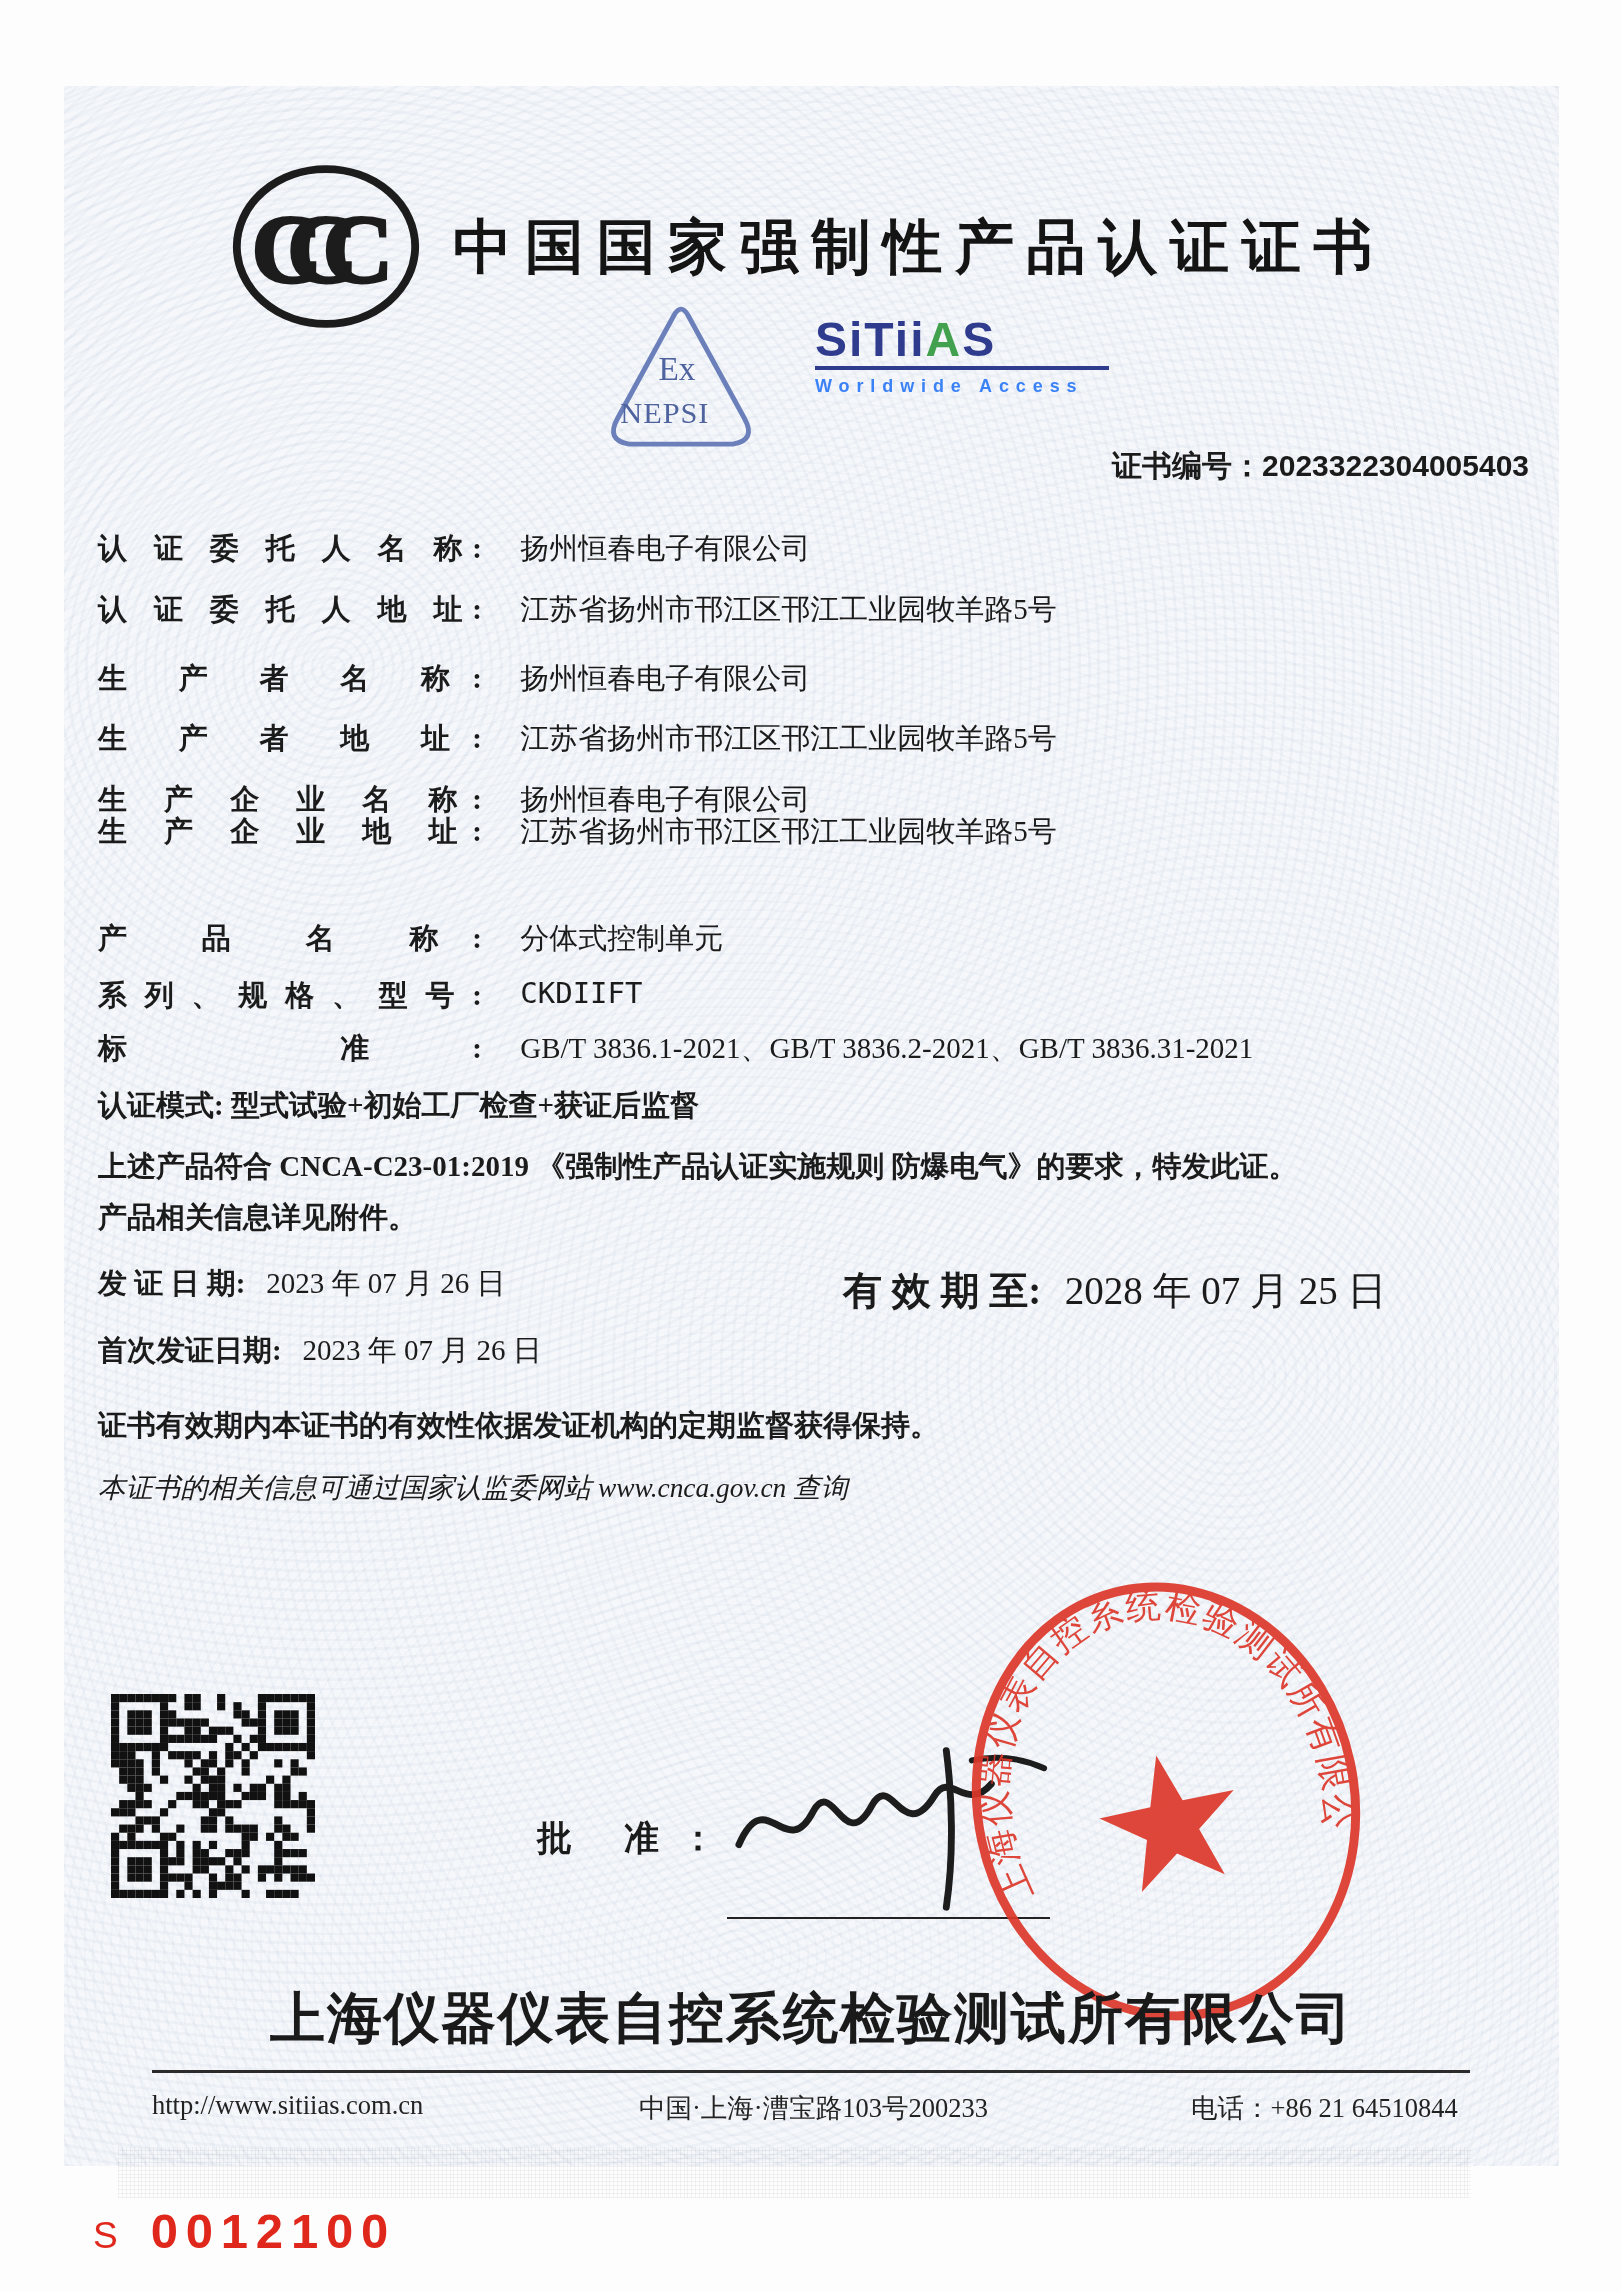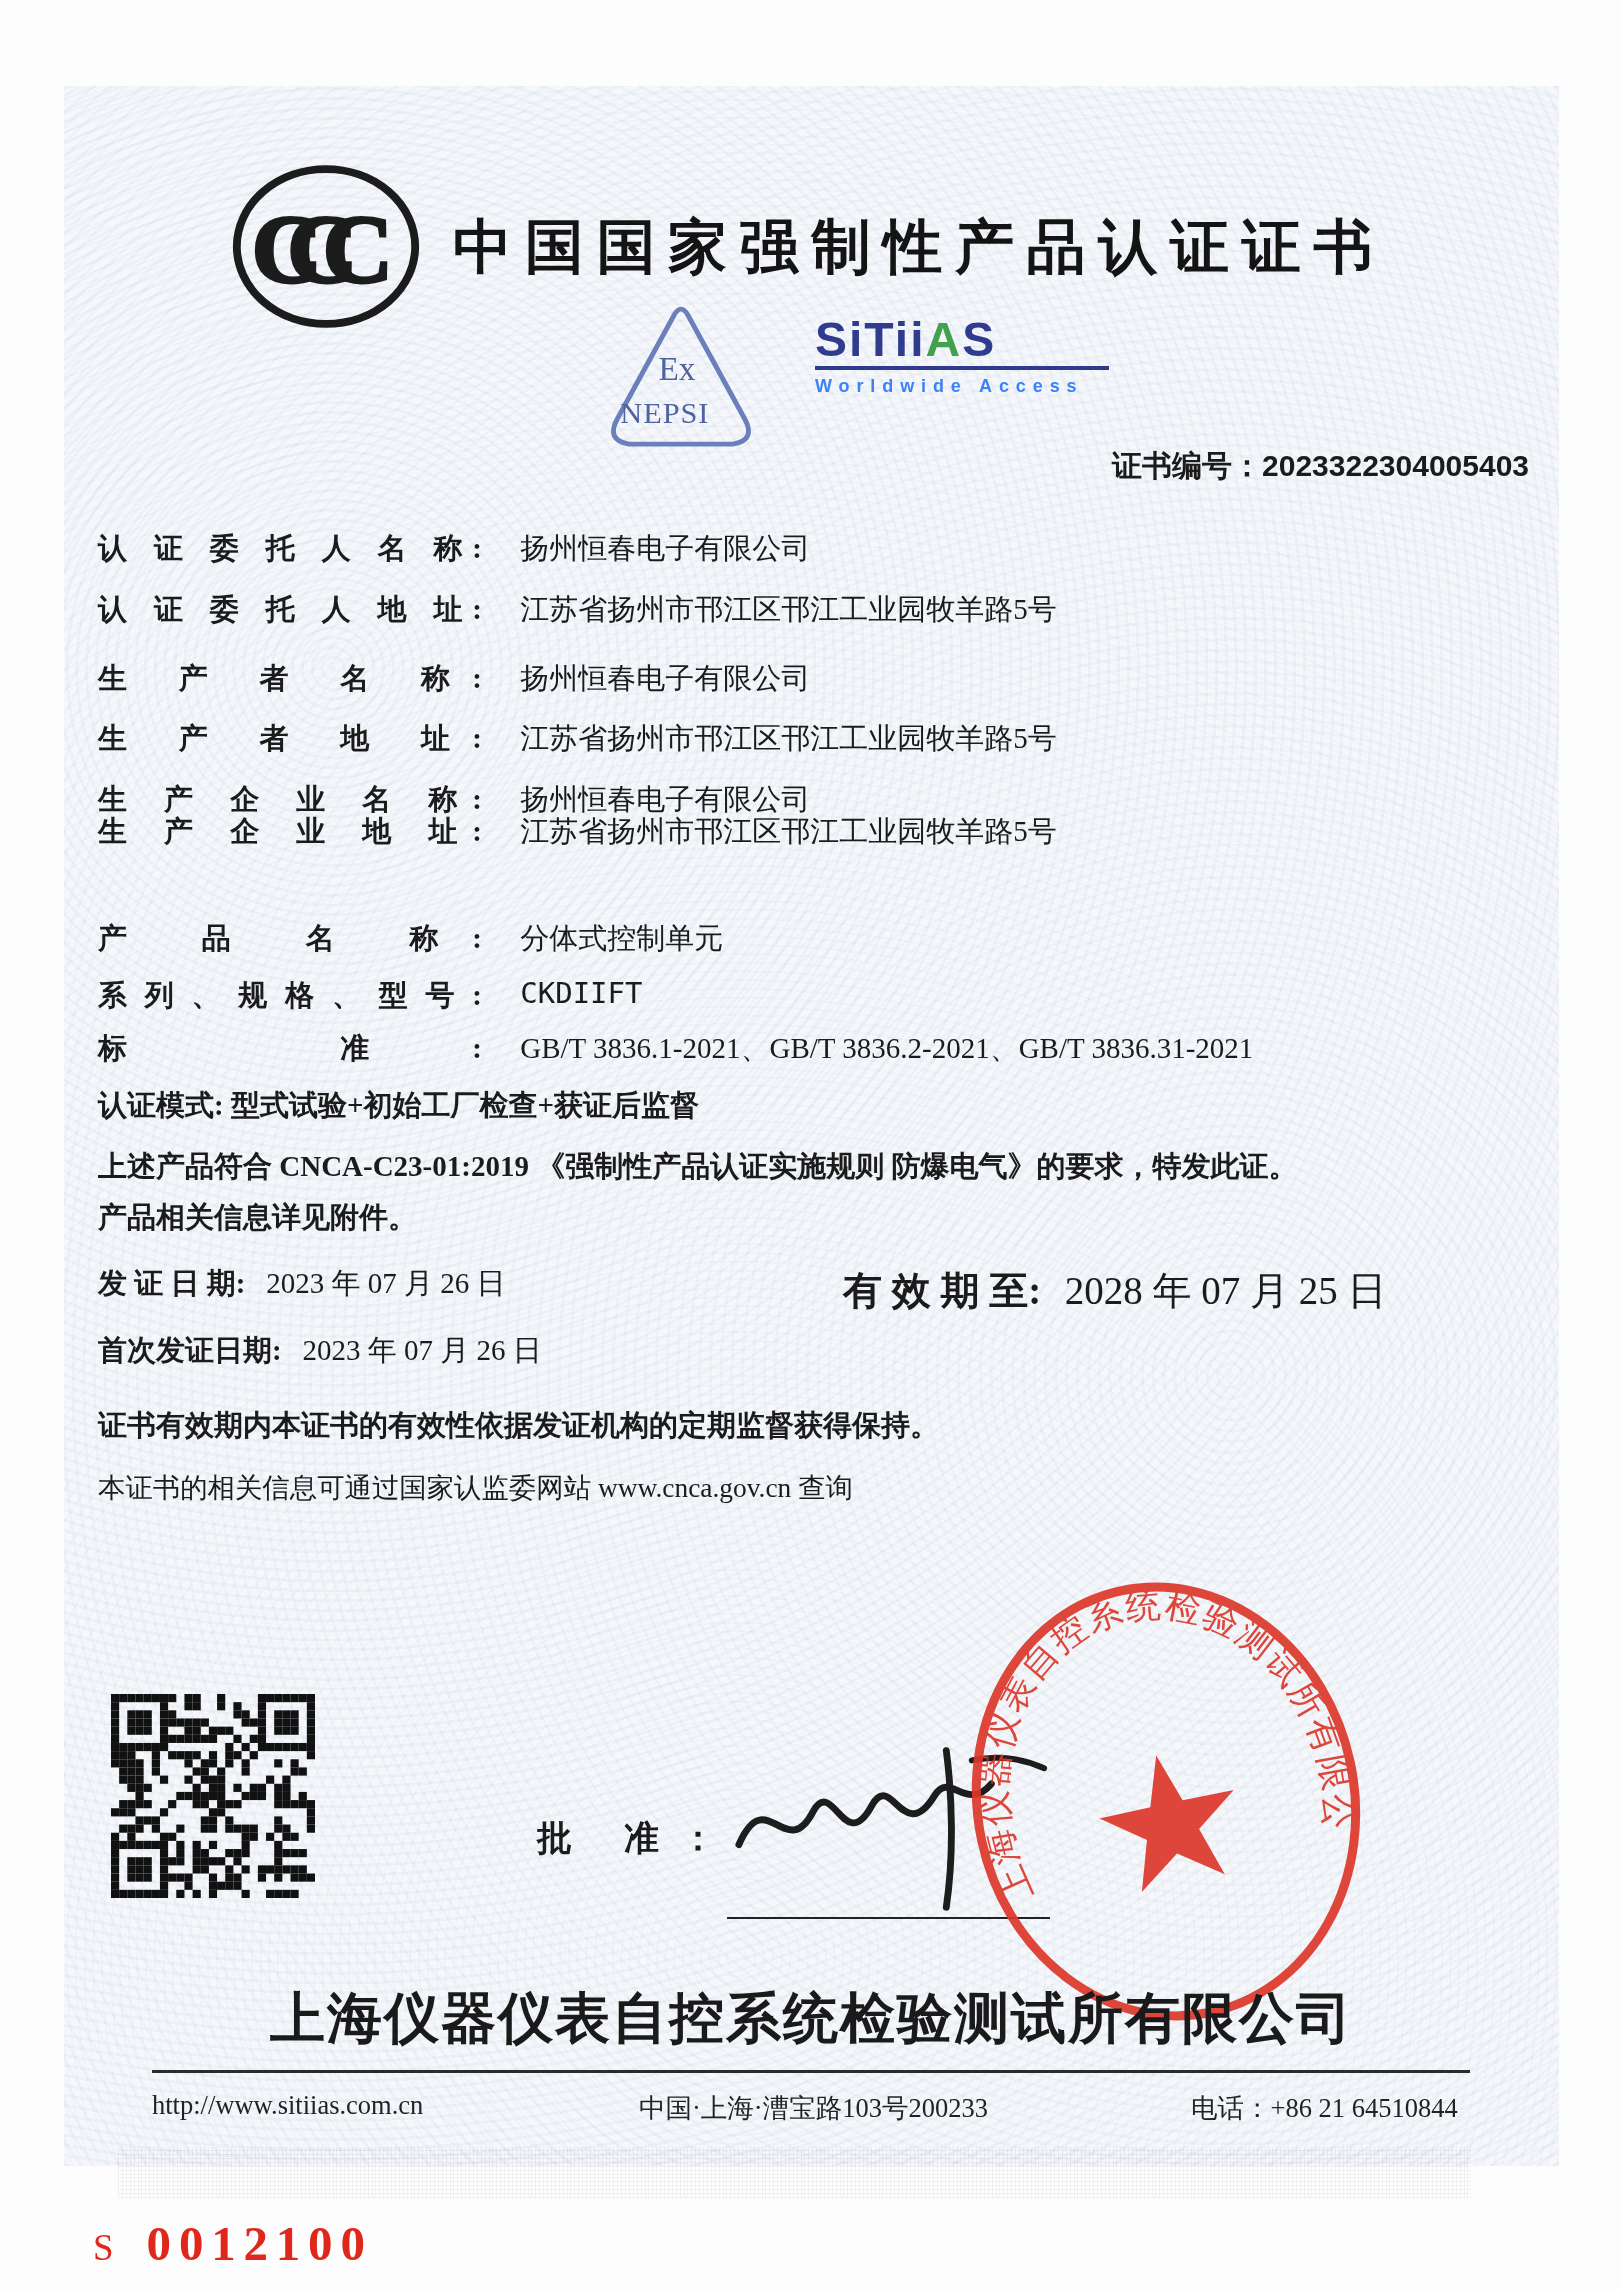--- a/index.html
+++ b/index.html
@@ -28,22 +28,22 @@
   .sitiias-rule{height:3.9px;background:#2f3b8d;margin-top:2px;}
   .sitiias-tag{font-family:"Liberation Sans",sans-serif;font-weight:bold;font-size:18px;
                letter-spacing:6.9px;color:#3b82f6;margin-top:5.9px;white-space:nowrap;}
   .approve{font-weight:bold;font-size:35px;letter-spacing:21.6px;white-space:nowrap;}
   .sigline{position:absolute;height:0;border-top:2.9px solid #222;}
   .orgname{position:absolute;left:64px;width:1495px;text-align:center;
            font-family:"Liberation Sans",sans-serif;font-weight:bold;font-size:55px;
            letter-spacing:2px;color:#1a1a1a;white-space:nowrap;}
   .footrule{position:absolute;height:2.9px;background:#2b2b2b;}
   .footer-item{position:absolute;font-size:26.5px;white-space:nowrap;color:#222;}
-  .serial{position:absolute;left:93px;top:2203px;font-family:Liberation Serif, serif;
-          color:#e0271b;white-space:nowrap;margin-top:12px;}
+  .serial{position:absolute;left:93px;top:2203px;font-family:Liberation Sans, sans-serif;
+          color:#e0271b;white-space:nowrap;}
   .serial .pre{font-size:37px;margin-right:33px;}
   .serial .num{font-size:49px;font-weight:bold;letter-spacing:7.8px;}
   .halftone{position:absolute;left:118px;top:2147px;width:1353px;height:51px;opacity:.45;
             background-image:repeating-linear-gradient(90deg,rgba(0,0,0,.10) 0 1px,transparent 1px 3.9px),
                              repeating-linear-gradient(0deg,rgba(0,0,0,.10) 0 1px,transparent 1px 3.9px);}
   svg text{font-family:"Liberation Serif",serif;}
 </style>
 </head>
 <body>
 
@@ -125,21 +125,21 @@
   <div class="abs" style="left:843px;top:1264px;font-size:39px;white-space:nowrap;">
     <span class="datelabel">有 效 期 至:</span>
     <span style="margin-left:13.7px;">2028 年 07 月 25 日</span>
   </div>
   <div class="row" style="top:1331px;font-size:29px;">
     <span class="datelabel">首次发证日期:</span>
     <span style="margin-left:13.7px;">2023 年 07 月 26 日</span>
   </div>
 
   <div class="boldline" style="top:1406px;">证书有效期内本证书的有效性依据发证机构的定期监督获得保持。</div>
-  <div class="queryline" style="top:1470px;">本证书的相关信息可通过国家认监委网站 www.cnca.gov.cn 查询</div>
+  <div class="queryline" style="top:1470px;font-style:italic;">本证书的相关信息可通过国家认监委网站 www.cnca.gov.cn 查询</div>
 
   <div class="abs" style="left:111px;top:1694px;width:204px;height:204px;">
     <svg width="204" height="204" viewBox="0 0 200 200" fill="#111">
         <rect x="0" y="0" width="8" height="8"></rect>
         <rect x="8" y="0" width="8" height="8"></rect>
         <rect x="16" y="0" width="8" height="8"></rect>
         <rect x="24" y="0" width="8" height="8"></rect>
         <rect x="32" y="0" width="8" height="8"></rect>
         <rect x="40" y="0" width="8" height="8"></rect>
         <rect x="48" y="0" width="8" height="8"></rect>

